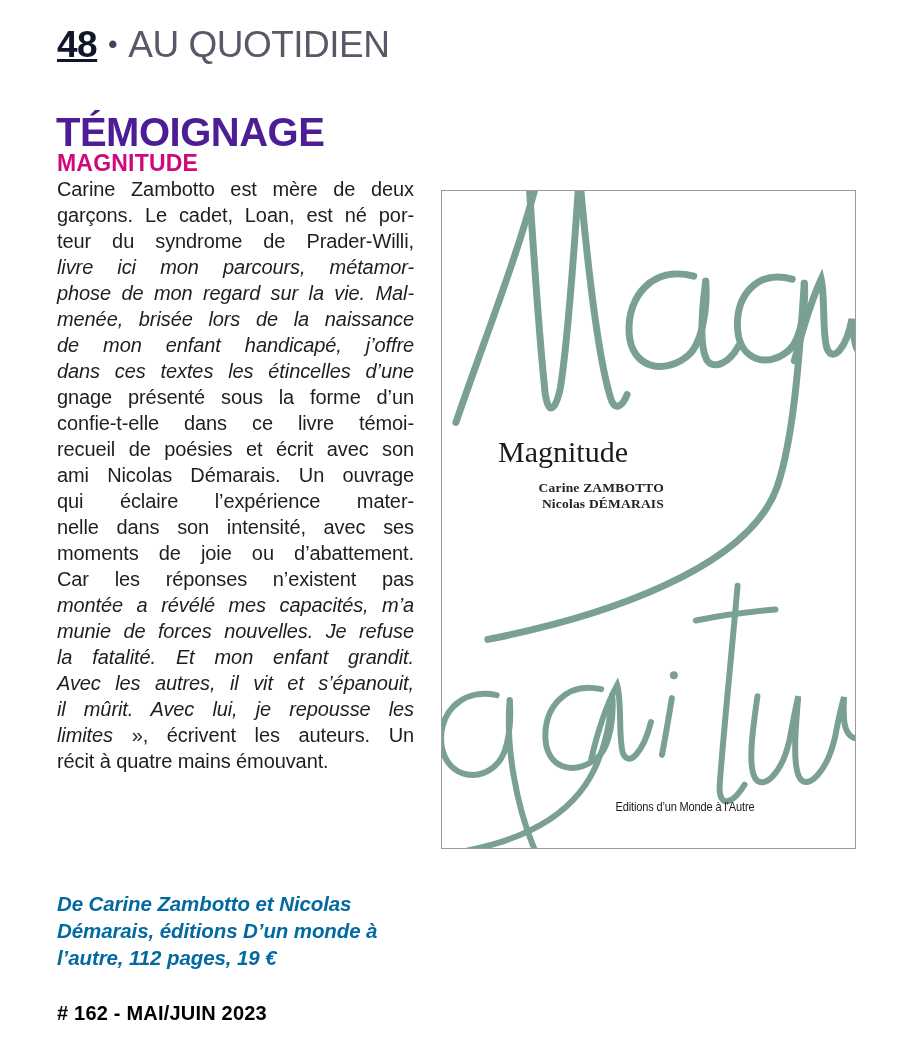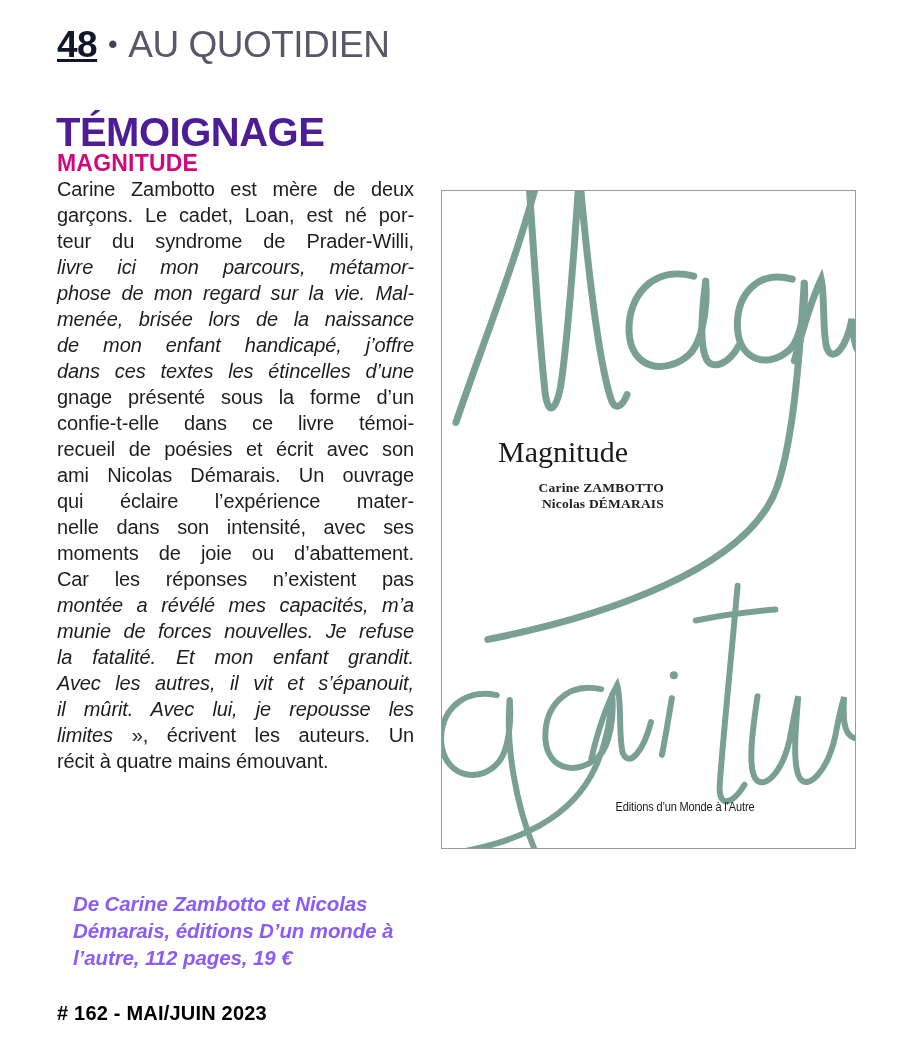--- a/index.html
+++ b/index.html
@@ -24,21 +24,21 @@
   
   .art-body { position:absolute; left:57px; top:176px; width:357px; }
   .bline { font-size:20px; line-height:26px; color:#1e1e1e; letter-spacing:-0.1px;
            text-align:justify; text-align-last:justify; }
   .bline.nolast { text-align-last:left; }
   .bline i { font-style:italic; }
 
   
   .credit { position:absolute; left:57px; top:890px; width:380px; }
   .credit .cline { font-size:20.5px; line-height:27px; font-style:italic; font-weight:bold;
-                   color:#8b5cf6; letter-spacing:-0.1px;margin-left:16px; }
+                   color:#0369a1; letter-spacing:-0.1px; }
 
   
   .footer { position:absolute; left:57px; top:1002px; font-size:20px; font-weight:bold;
             color:#000000; letter-spacing:0.2px; }
 
   
   .book { position:absolute; left:441px; top:190px; width:415px; height:659px;
           background:#ffffff; border:1px solid #9b9b9b; overflow:hidden; }
   .book svg { position:absolute; left:0; top:0; width:100%; height:100%; }
   .script-stroke { fill:none; stroke:#7aa096; stroke-linecap:round; }

